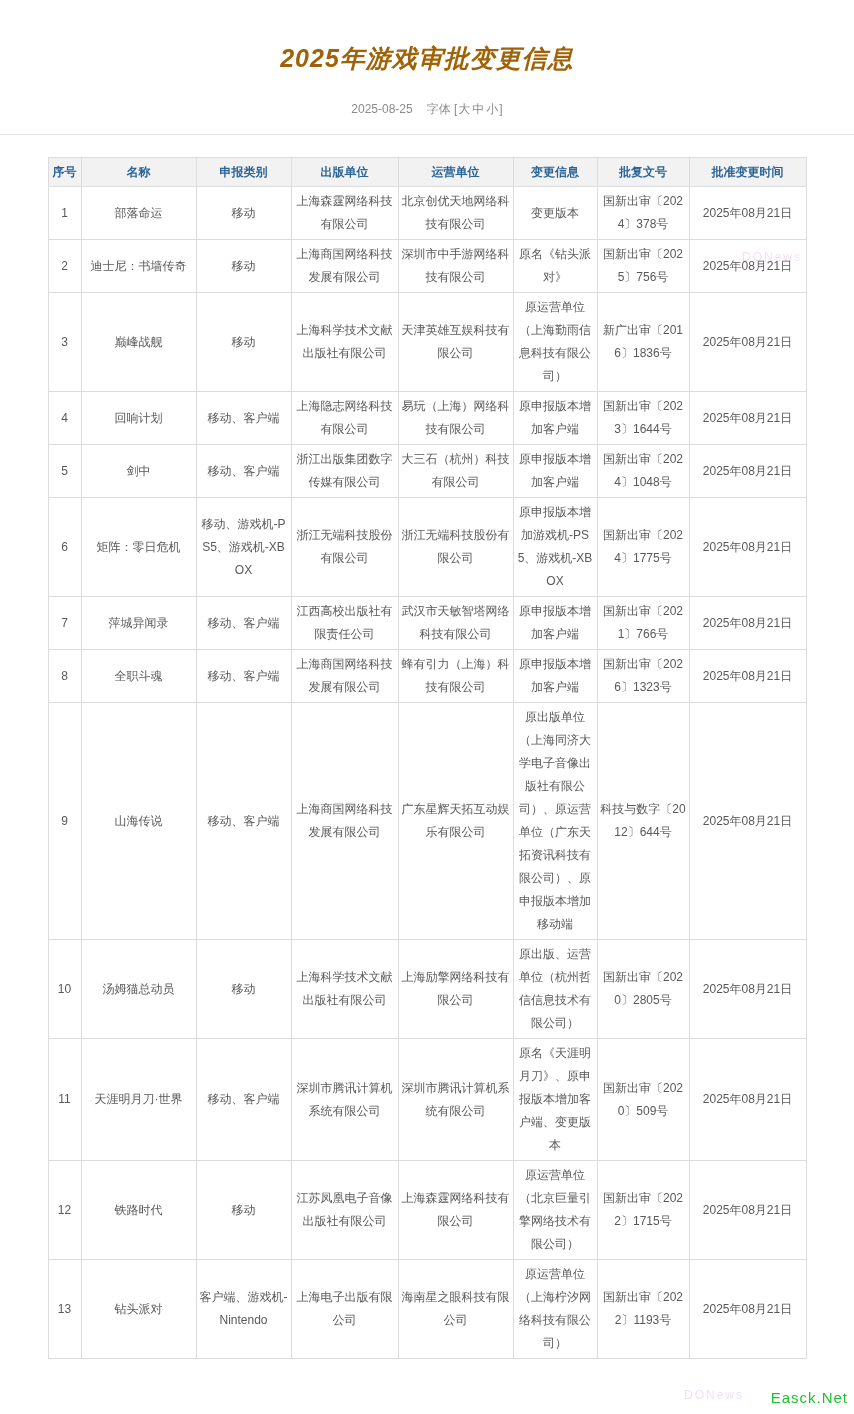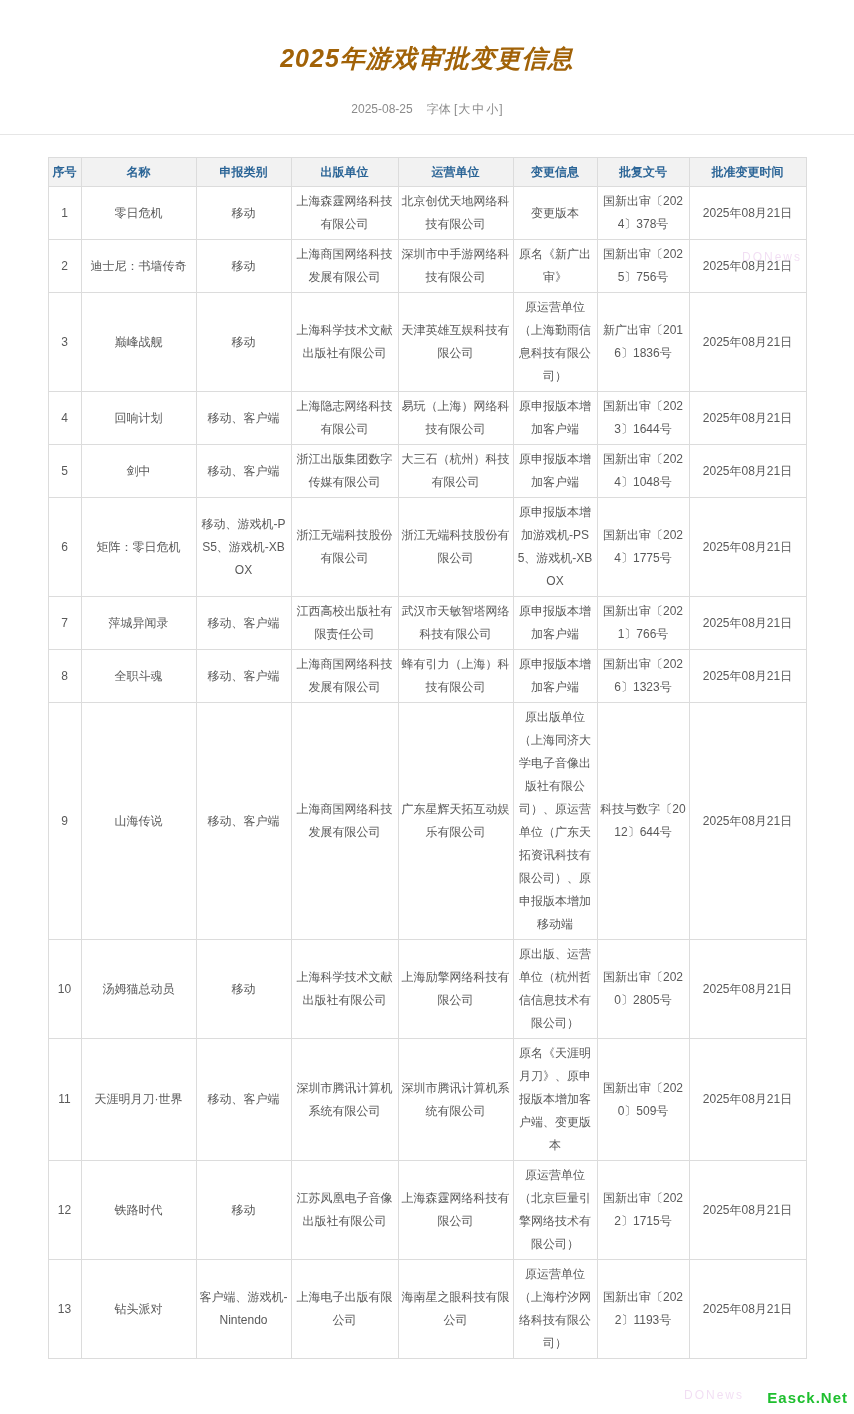--- a/index.html
+++ b/index.html
@@ -76,21 +76,21 @@
   col.c-op   { width: 115px; }
   col.c-chg  { width: 84px; }
   col.c-doc  { width: 92px; }
   col.c-date { width: 117px; }
 
   .watermark-easck {
     position: absolute;
     right: 6px;
     bottom: 8px;
     font-size: 15px;
-    font-weight: bold;
+    font-weight: normal;
     color: #1fbf2f;
     text-shadow: 0 0 2px #ffffff, 0 0 4px #ffffff;
     letter-spacing: 1px;
   }
   .watermark-faint {
     position: absolute;
     font-size: 12px;
     color: #a21caf;
     opacity: 0.14;
     letter-spacing: 2px;
@@ -131,35 +131,35 @@
           <th>出版单位</th>
           <th>运营单位</th>
           <th>变更信息</th>
           <th>批复文号</th>
           <th>批准变更时间</th>
         </tr>
     </thead>
     <tbody>
         <tr>
           <td>1</td>
-          <td>零日危机</td>
+          <td>部落命运</td>
           <td>移动</td>
           <td>上海森霆网络科技有限公司</td>
           <td>北京创优天地网络科技有限公司</td>
           <td>变更版本</td>
           <td>国新出审〔2024〕378号</td>
           <td>2025年08月21日</td>
         </tr>
         <tr>
           <td>2</td>
           <td>迪士尼：书墙传奇</td>
           <td>移动</td>
           <td>上海商国网络科技发展有限公司</td>
           <td>深圳市中手游网络科技有限公司</td>
-          <td>原名《新广出审》</td>
+          <td>原名《钻头派对》</td>
           <td>国新出审〔2025〕756号</td>
           <td>2025年08月21日</td>
         </tr>
         <tr>
           <td>3</td>
           <td>巅峰战舰</td>
           <td>移动</td>
           <td>上海科学技术文献出版社有限公司</td>
           <td>天津英雄互娱科技有限公司</td>
           <td>原运营单位（上海勤雨信息科技有限公司）</td>

